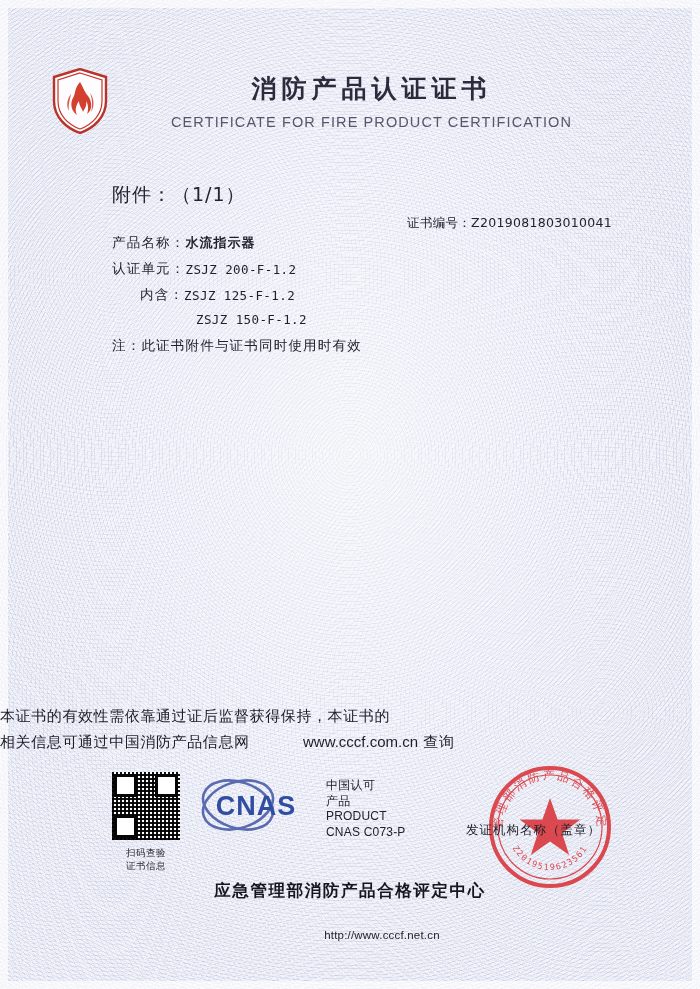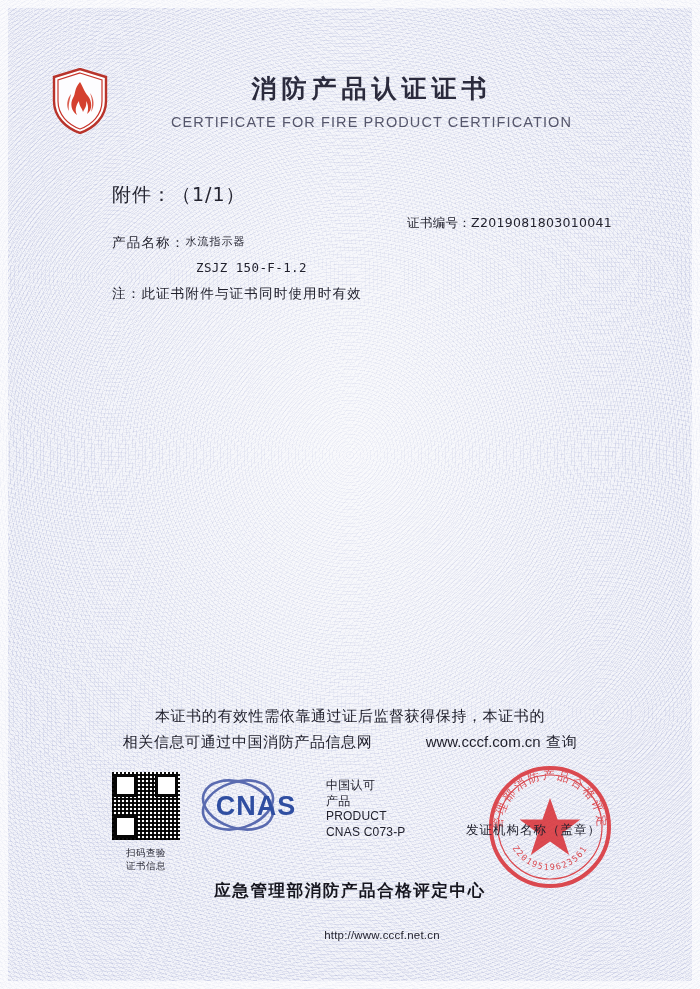--- a/index.html
+++ b/index.html
@@ -112,55 +112,56 @@
   }
 
   .field-list {
     position: absolute;
     left: 112px;
     top: 234px;
     width: 480px;
   }
   .field-row {
     display: flex;
-    align-items: flex-start;
+    align-items: center;
     margin-bottom: 8px;
     font-family: "DejaVu Sans", "Liberation Sans", sans-serif;
     font-size: 13.5px;
     color: #1f1f2b;
   }
   .field-row .lbl {
     white-space: nowrap;
     letter-spacing: 1.2px;
   }
   .field-row .val {
     font-family: "DejaVu Sans Mono", "Liberation Mono", monospace;
     font-size: 12.5px;
     letter-spacing: 0.4px;
   }
   .field-row.cn-val .val {
     font-family: "DejaVu Sans", "Liberation Sans", sans-serif;
-    font-size: 11px;
+    font-size: 13px;
     letter-spacing: 1px;
+    font-weight: bold;
   }
   .field-row.indent {
     padding-left: 84px;
   }
   .field-row.note {
     margin-top: 10px;
     letter-spacing: 1px;
   }
 
   
   .notes {
     position: absolute;
     left: 0;
     top: 703px;
     width: 100%;
-    text-align: center;
+    text-align: left;
     font-family: "DejaVu Sans", "Liberation Sans", sans-serif;
     font-size: 15px;
     color: #1d1d29;
     line-height: 26px;
     letter-spacing: 0.6px;
   }
   .notes .line2 .url {
     font-family: "Liberation Sans", sans-serif;
     letter-spacing: 0;
     margin-left: 48px;
@@ -332,20 +333,28 @@
     <div class="attach-title">附件：（1/1）</div>
 
     <div class="cert-no">
       <span>证书编号：</span><span>Z2019081803010041</span>
     </div>
 
     <div class="field-list">
       <div class="field-row cn-val">
         <span class="lbl">产品名称：</span>
         <span class="val">水流指示器</span>
+      </div>
+      <div class="field-row">
+        <span class="lbl">认证单元：</span>
+        <span class="val">ZSJZ 200-F-1.2</span>
+      </div>
+      <div class="field-row" style="padding-left:28px;">
+        <span class="lbl">内含：</span>
+        <span class="val">ZSJZ 125-F-1.2</span>
       </div>
       <div class="field-row indent">
         <span class="lbl"></span>
         <span class="val">ZSJZ 150-F-1.2</span>
       </div>
       <div class="field-row note">
         <span class="lbl">注：此证书附件与证书同时使用时有效</span>
       </div>
     </div>
 

